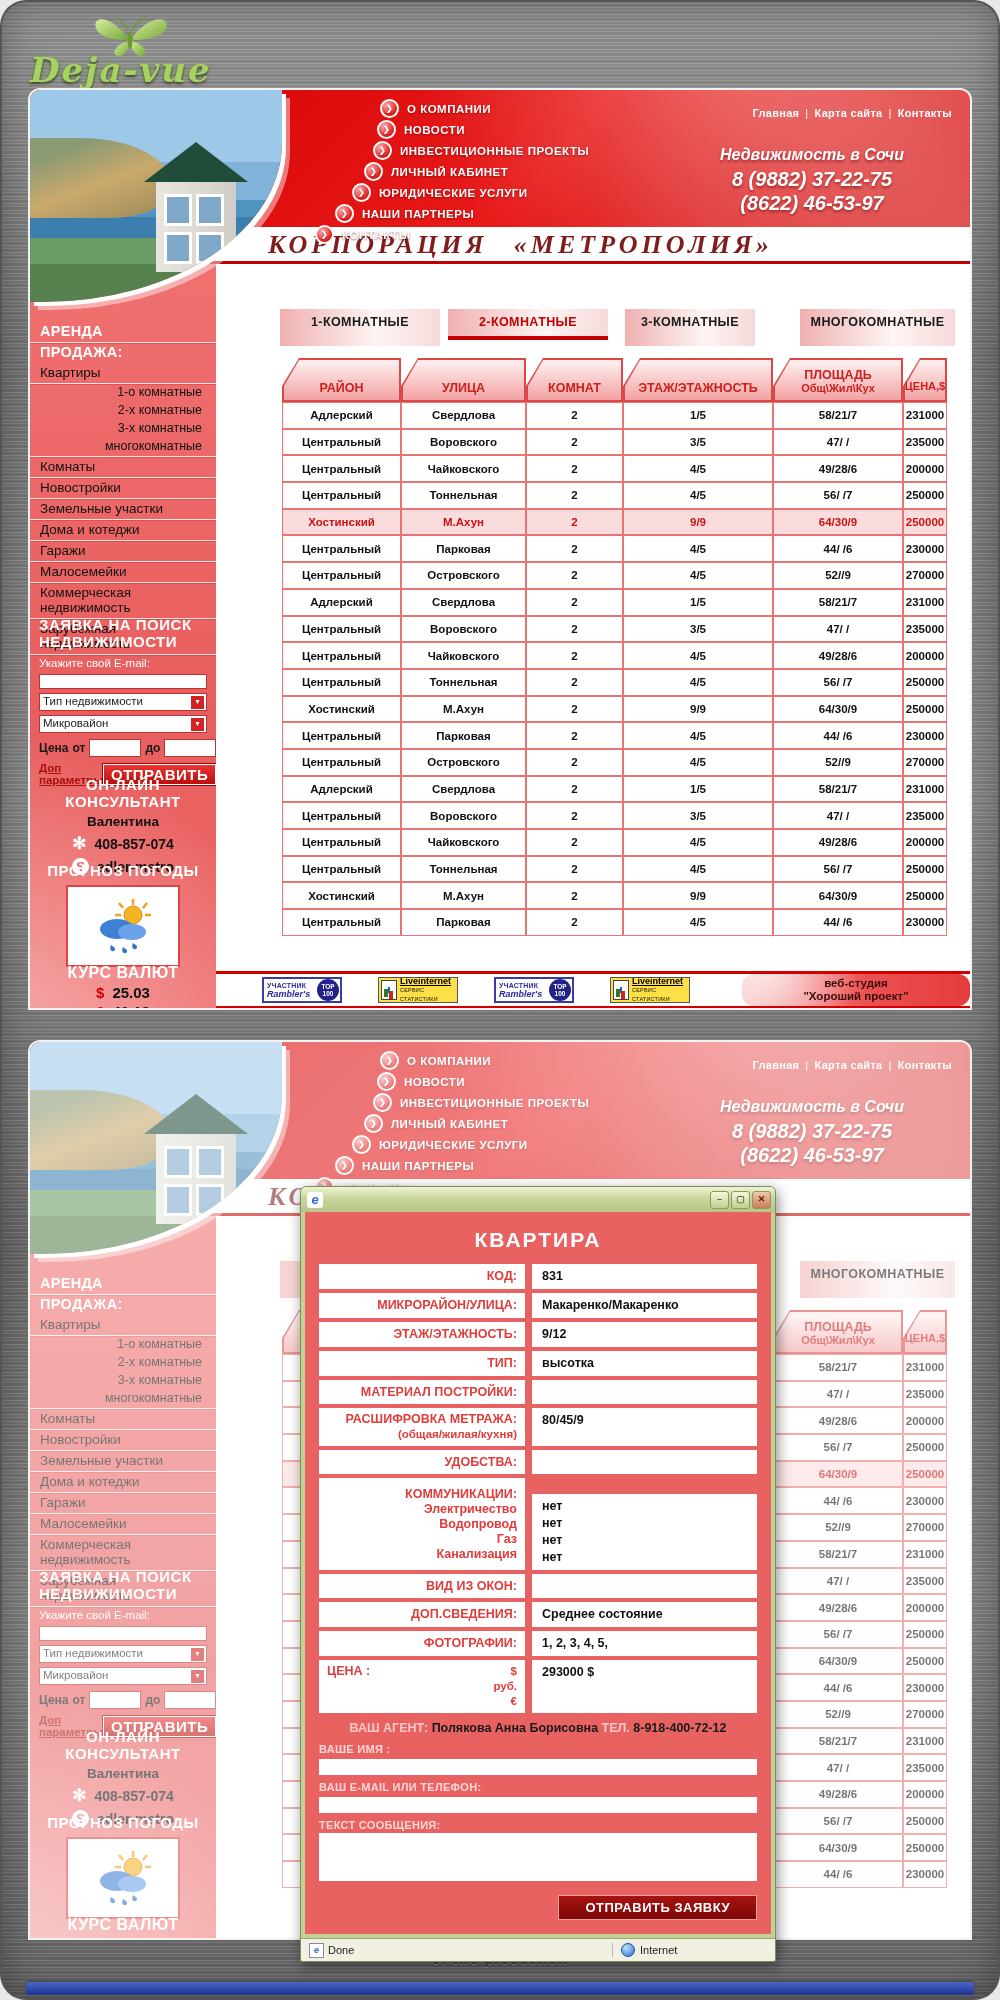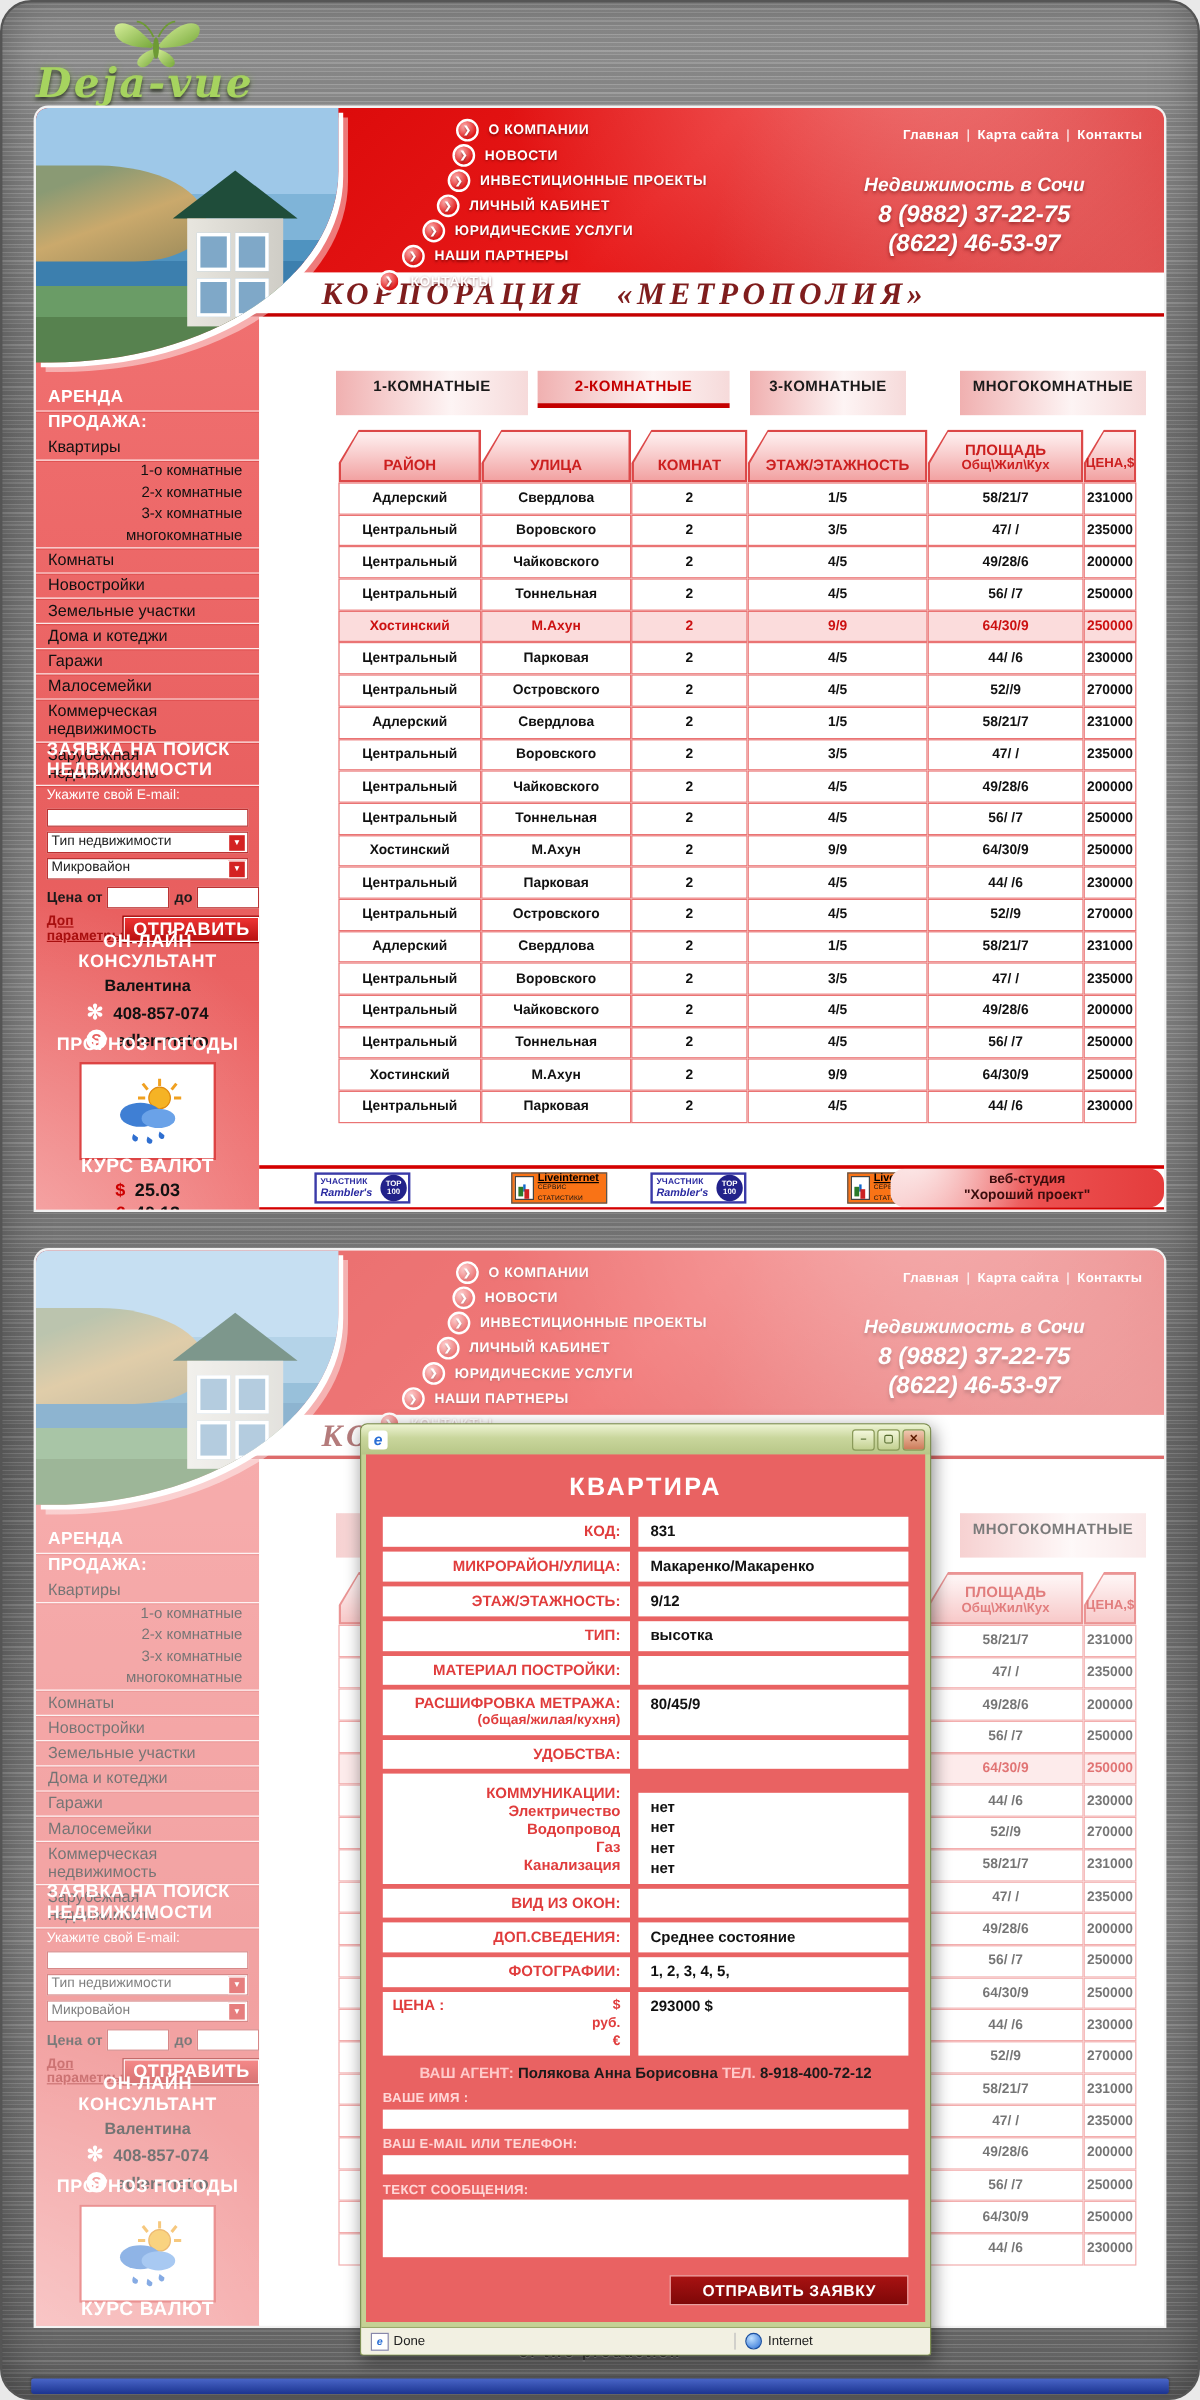--- a/index.html
+++ b/index.html
@@ -115,21 +115,21 @@
   .strip{position:absolute;left:0;right:0;top:707px;height:38px;background:#fff;border-top:3px solid #d40000;border-bottom:3px solid #d40000;
     display:flex;align-items:center;box-sizing:border-box;}
   .badges{display:flex;gap:36px;margin-left:46px;}
   .bdg{width:80px;height:26px;box-sizing:border-box;cursor:pointer;}
   .bdg.ram{border:2px solid #3a3aa8;background:#fff;display:flex;align-items:center;position:relative;}
   .bdg.ram .tx{margin-left:3px;color:#2a2aa0;line-height:8px;}
   .bdg.ram .u{font-size:7px;font-weight:bold;letter-spacing:.2px;}
   .bdg.ram .r{font-size:9px;font-weight:bold;font-style:italic;}
   .bdg.ram .circ{position:absolute;right:1px;top:0px;width:22px;height:22px;border-radius:50%;background:#22228a;color:#fff;
      display:flex;flex-direction:column;align-items:center;justify-content:center;font-size:6.5px;font-weight:bold;line-height:7px;}
-  .bdg.li{border:1px solid #555;background:#f97316;display:flex;align-items:center;padding:1px;margin-left:48px;}
+  .bdg.li{border:1px solid #555;background:#fde047;display:flex;align-items:center;padding:1px;}
   .bdg.li .ic{width:16px;height:18px;background:#fff;border:1px solid #444;margin:0 3px 0 1px;position:relative;}
   .bdg.li .ic::after{content:"";position:absolute;left:2px;bottom:2px;width:4px;height:8px;background:#2a7a2a;box-shadow:5px 2px 0 0 #c22,3px -3px 0 -1px #16c;}
   .bdg.li .tx{line-height:9px;}
   .bdg.li .a{font-size:9px;font-weight:bold;color:#000;text-decoration:underline;}
   .bdg.li .b{font-size:5.5px;color:#111;letter-spacing:.2px;}
   .credit{position:absolute;right:0;top:0;bottom:0;width:228px;display:flex;flex-direction:column;align-items:center;justify-content:center;
     background:radial-gradient(circle at 10% -40%, rgba(255,255,255,.8), rgba(255,255,255,0) 45%),linear-gradient(90deg,#f6baba,#ec5050 55%,#e43c3c);
     color:#3a0c0c;font-weight:bold;font-size:11.5px;line-height:13px;border-radius:12px;}
 
   

